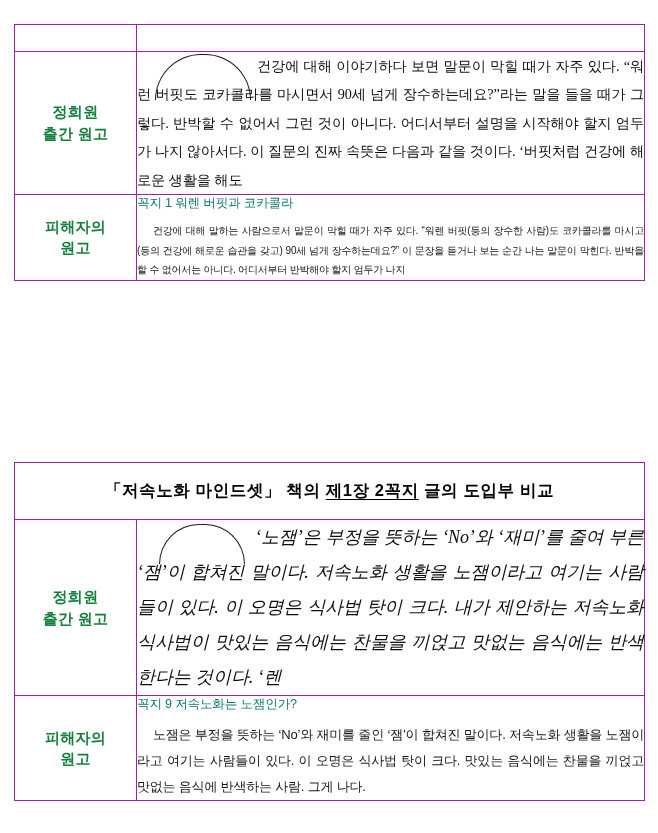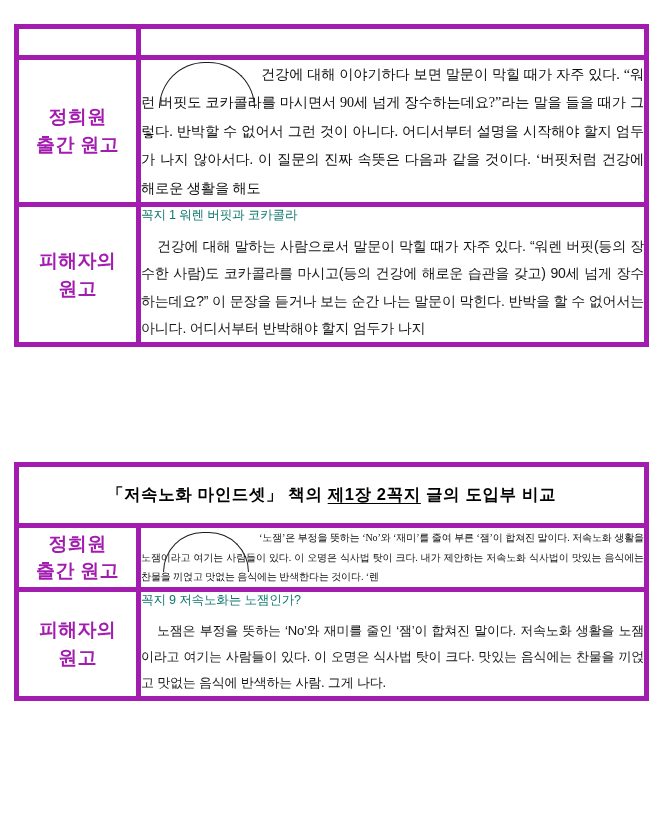--- a/index.html
+++ b/index.html
@@ -22,21 +22,21 @@
     box-sizing: border-box;
   }
 
   
   .doc-table {
     border-collapse: collapse;
     table-layout: fixed;
     background: #ffffff;
   }
   .doc-table td {
-    border: 5px solid #a21caf;
+    border: 1px solid #a21caf;
     vertical-align: middle;
     padding: 0;
   }
 
   
   .block1 {
     position: absolute;
     left: 14px;
     top: 24px;
     width: 630px;
@@ -51,23 +51,23 @@
   .strip-row td {
     height: 26px;
     background: #ffffff;
   }
 
   .label-cell {
     width: 122px;
     text-align: center;
     font-family: "Liberation Sans", sans-serif;
     font-weight: bold;
-    font-size: 19px;
+    font-size: 15px;
     line-height: 1.45;
-    color: #a21caf;
+    color: #15803d;
     letter-spacing: 0.3px;
   }
   .label-cell .l2 { display: block; }
 
   .content-cell {
     padding: 8px 12px 10px 12px;
     position: relative;
   }
 
   
@@ -76,22 +76,23 @@
     font-size: 14.2px;
     line-height: 2.0;
     text-align: justify;
     color: #0d0d0d;
     letter-spacing: -0.1px;
   }
   .pub-body .indent { display: inline-block; width: 120px; }
   .pub-body.small .indent { display: inline-block; width: 118px; }
 
   .pub-body.small {
-    font-size: 10px;
+    font-size: 18px;
     line-height: 1.95;
+    font-style: italic;
   }
 
   .arc {
     position: absolute;
     left: 18px;
     top: 2px;
     width: 96px;
     height: 46px;
     border: 1.6px solid #1b1b1b;
     border-bottom: none;
@@ -112,21 +113,21 @@
   .vic-title {
     font-family: "Liberation Sans", sans-serif;
     font-size: 12.6px;
     font-weight: normal;
     color: #0f766e;
     margin: 0 0 9px 0;
     letter-spacing: -0.2px;
   }
   .vic-body {
     font-family: "Liberation Sans", sans-serif;
-    font-size: 14px;
+    font-size: 10px;
     line-height: 1.95;
     text-align: justify;
     color: #151515;
     letter-spacing: -0.2px;
   }
   .vic-body .indent { display: inline-block; width: 16px; }
   .vic-body.wide {
     font-size: 13px;
     line-height: 2.0;
     text-align: justify;

